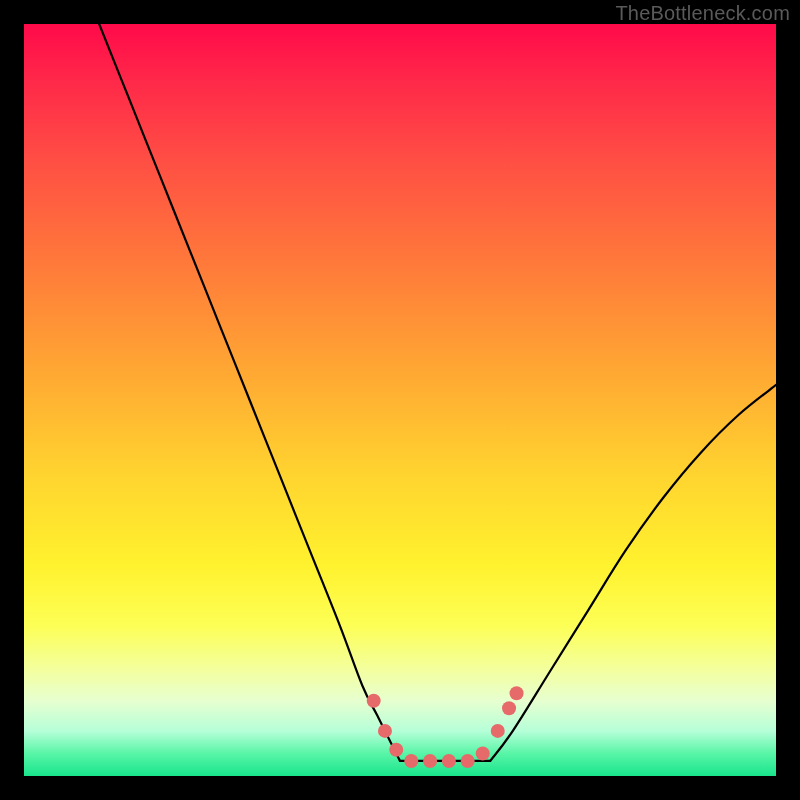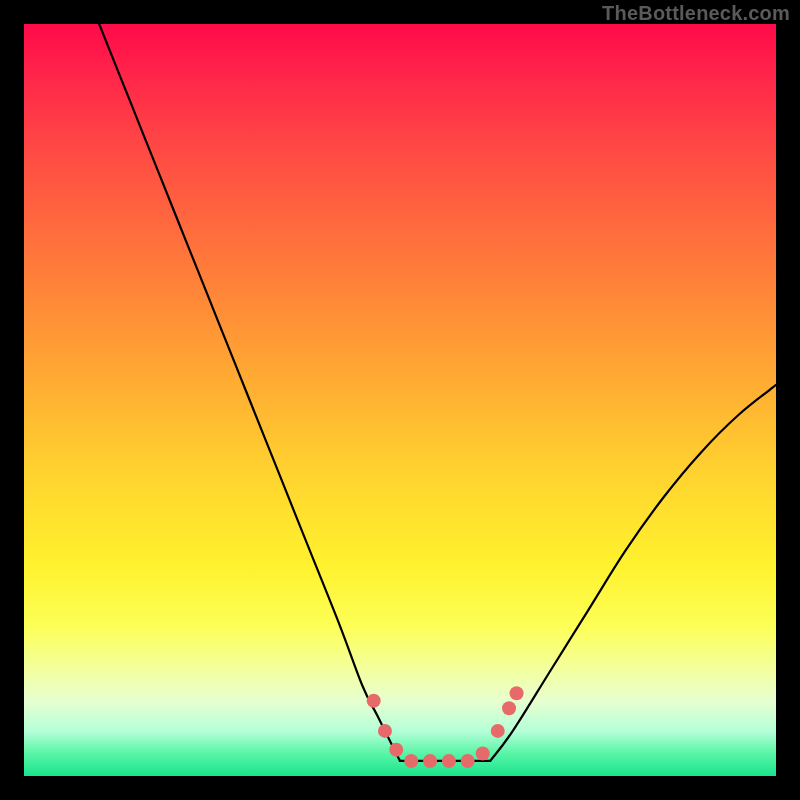--- a/index.html
+++ b/index.html
@@ -51,21 +51,21 @@
     inset: 0;
     width: 100%;
     height: 100%;
   }
   .watermark {
     position: absolute;
     top: 2px;
     right: 10px;
     color: #5a5a5a;
     font-size: 20px;
-    font-weight: 700;
+    font-weight: 400;
     letter-spacing: 0.2px;
     user-select: none;
   }
 </style>
 </head>
 <body>
 
 <div class="frame">
   <div class="watermark">TheBottleneck.com</div>
 

